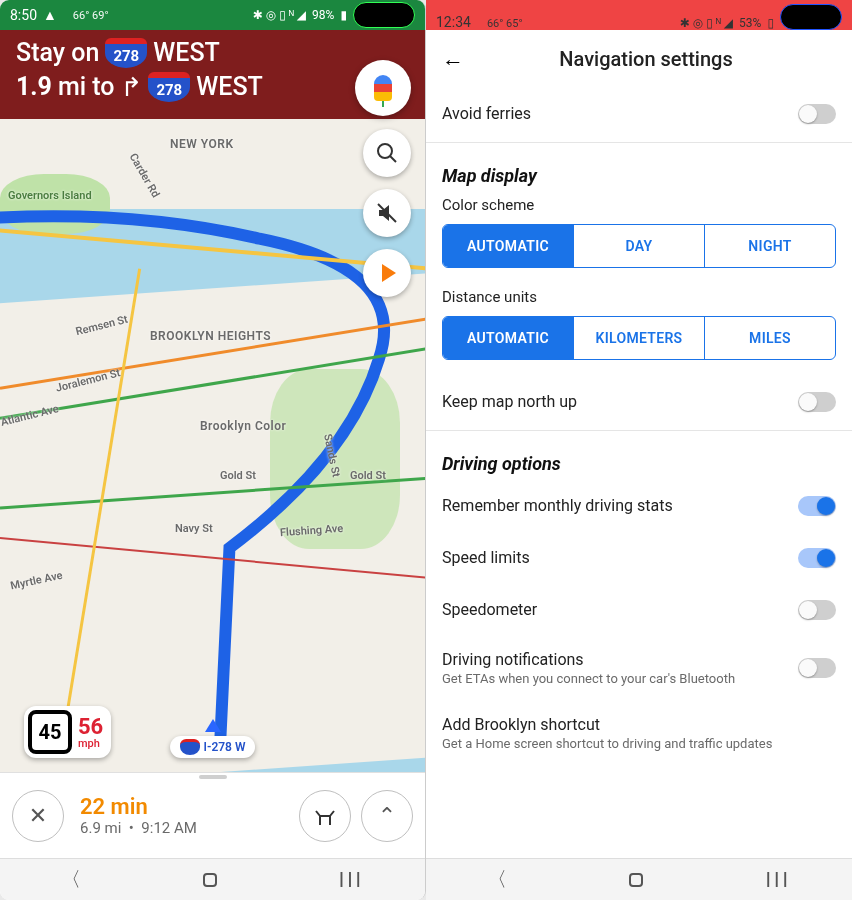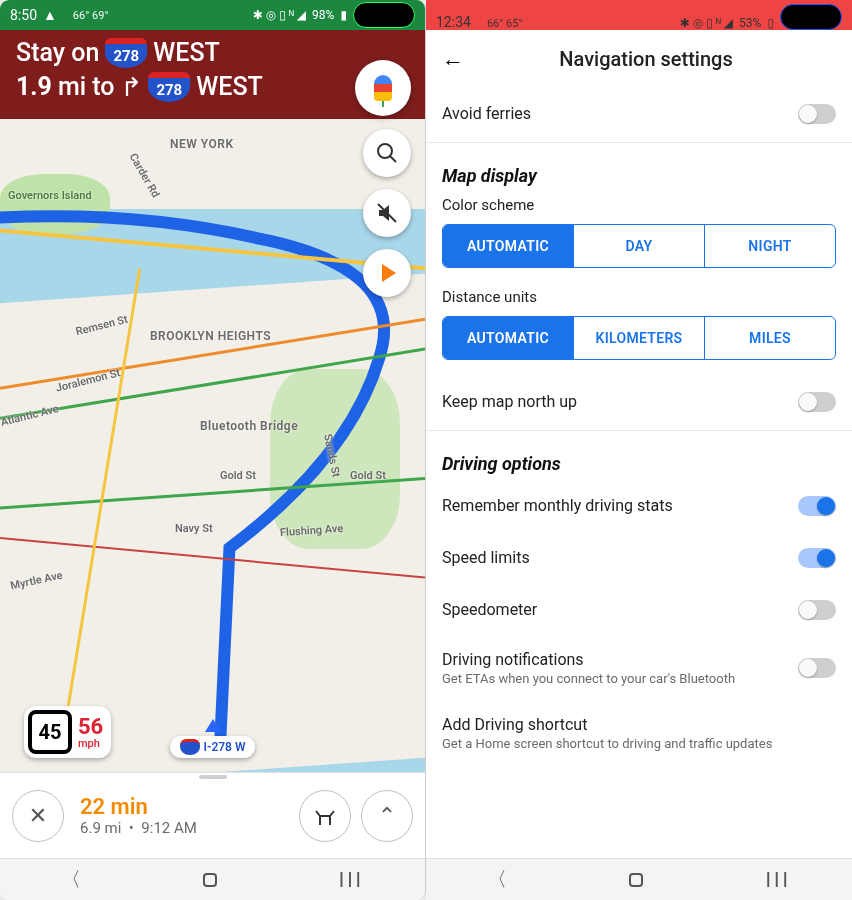--- a/index.html
+++ b/index.html
@@ -123,21 +123,21 @@
       <path d="M 0 390 L 430 360" stroke="#3fa64b" stroke-width="3" fill="none"></path>
       <path d="M 140 150 L 60 640" stroke="#f5c542" stroke-width="3" fill="none"></path>
     </svg>
     <span class="maplabel big" style="top:18px;left:170px">NEW YORK</span>
     <span class="maplabel" style="top:70px;left:8px;color:#4a7d3f">Governors Island</span>
     <span class="maplabel" style="top:50px;left:120px;transform:rotate(60deg)">Carder Rd</span>
     <span class="maplabel big" style="top:210px;left:150px">BROOKLYN HEIGHTS</span>
     <span class="maplabel" style="top:200px;left:75px;transform:rotate(-14deg)">Remsen St</span>
     <span class="maplabel" style="top:255px;left:55px;transform:rotate(-14deg)">Joralemon St</span>
     <span class="maplabel" style="top:290px;left:0px;transform:rotate(-14deg)">Atlantic Ave</span>
-    <span class="maplabel big" style="top:300px;left:200px">Bluetooth Bridge</span>
+    <span class="maplabel big" style="top:300px;left:200px">Brooklyn Color</span>
     <span class="maplabel" style="top:350px;left:220px">Gold St</span>
     <span class="maplabel" style="top:350px;left:350px">Gold St</span>
     <span class="maplabel" style="top:330px;left:310px;transform:rotate(78deg)">Sands St</span>
     <span class="maplabel" style="top:403px;left:175px">Navy St</span>
     <span class="maplabel" style="top:405px;left:280px;transform:rotate(-4deg)">Flushing Ave</span>
     <span class="maplabel" style="top:455px;left:10px;transform:rotate(-12deg)">Myrtle Ave</span>
 
     <div class="fab search">
         <svg class="icon" viewBox="0 0 24 24">
           <circle cx="10" cy="10" r="7"></circle>
@@ -253,21 +253,21 @@
     </div>
     <div class="setting-row">
       <div>
         <div class="lbl">Driving notifications</div>
         <div class="sub">Get ETAs when you connect to your car's Bluetooth</div>
       </div>
       <span class="toggle"></span>
     </div>
     <div class="setting-row" style="border:none">
       <div>
-        <div class="lbl">Add Driving shortcut</div>
+        <div class="lbl">Add Brooklyn shortcut</div>
         <div class="sub">Get a Home screen shortcut to driving and traffic updates</div>
       </div>
     </div>
   </div>
 
   <div class="sysnav">
     <span>〈</span>
     <span class="sq"></span>
     <span style="letter-spacing:3px">III</span>
   </div>

